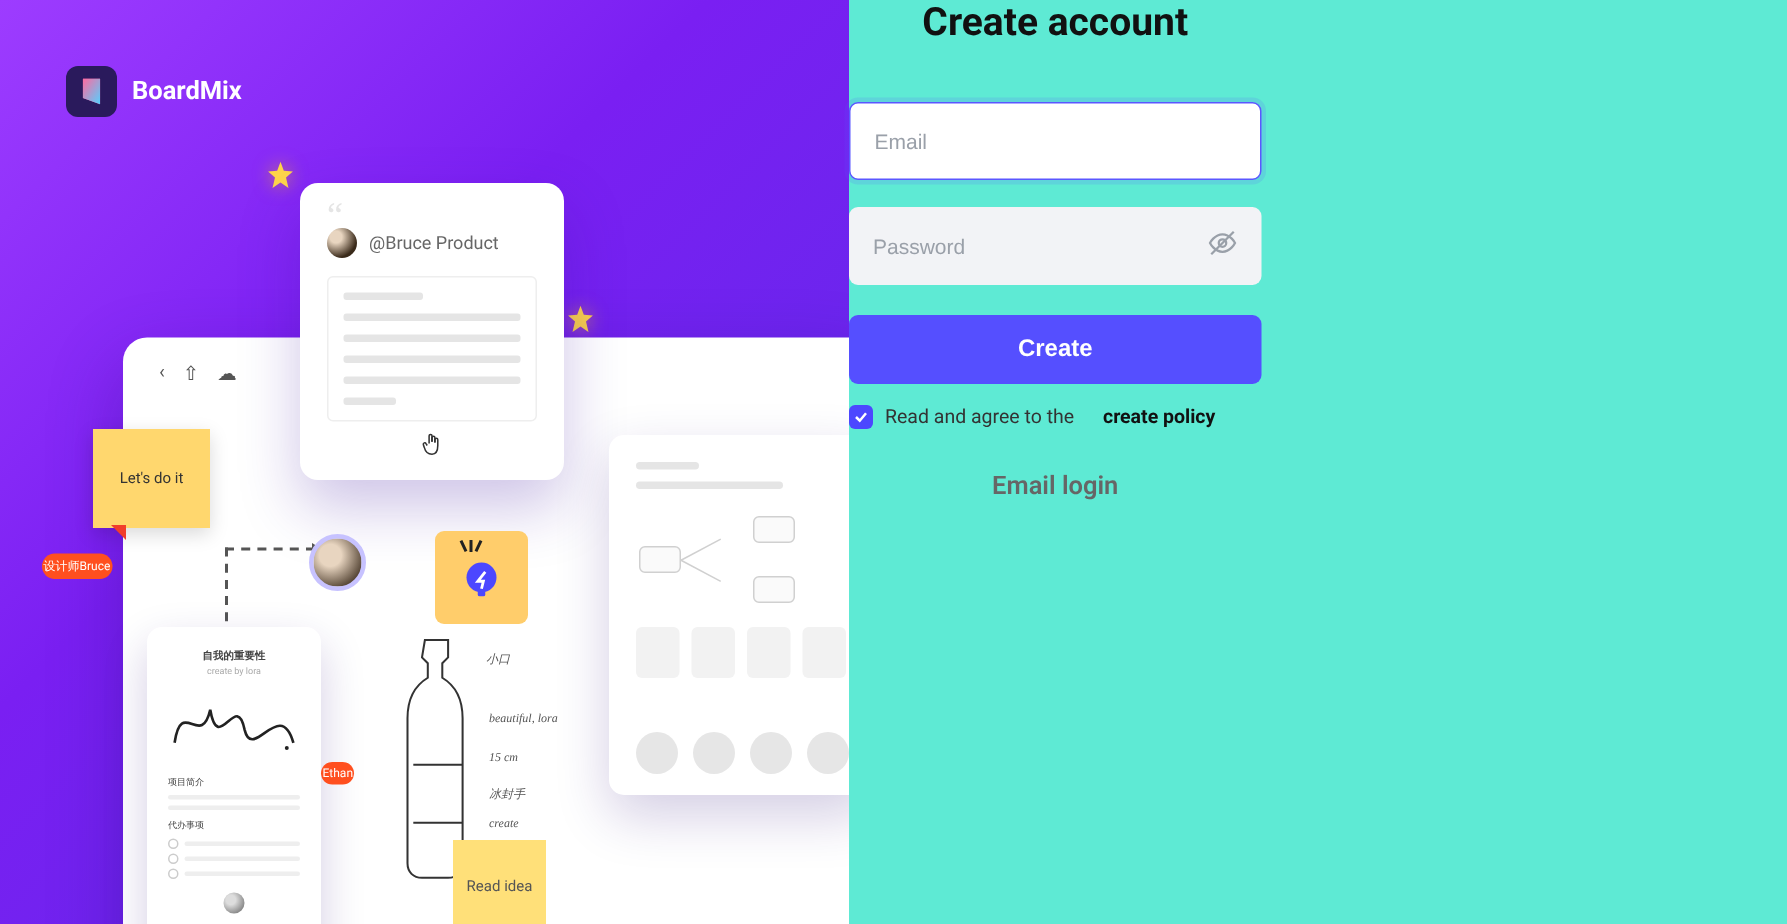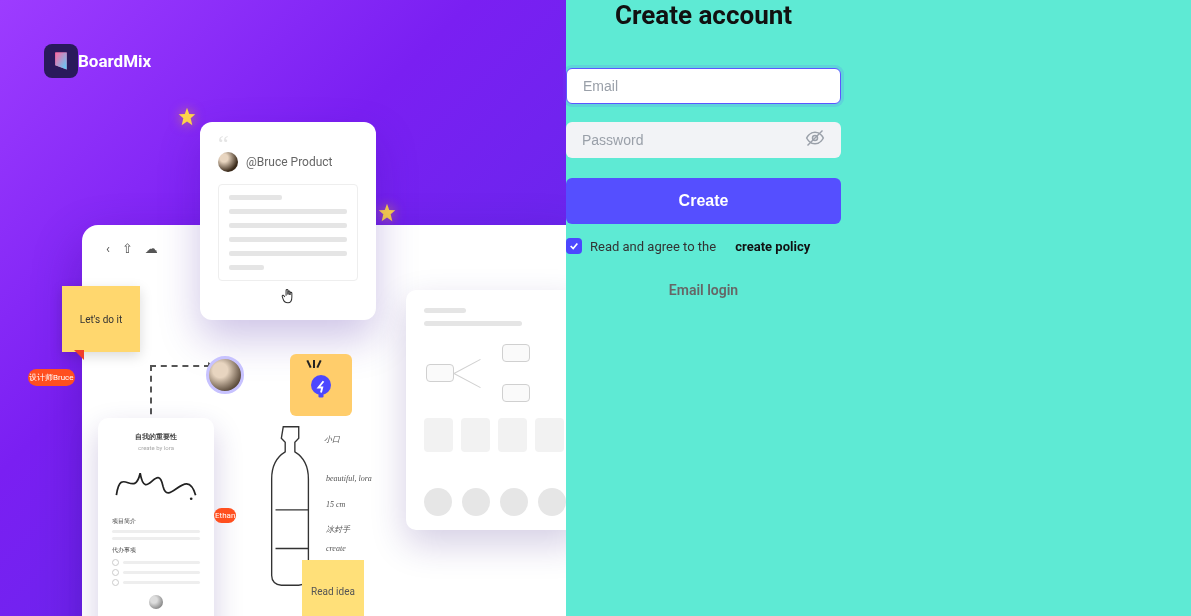--- a/index.html
+++ b/index.html
@@ -19,20 +19,21 @@
   position: relative;
   overflow: hidden;
 }
 
 .logo {
   position: absolute;
   top: 44px;
   left: 44px;
   display: flex;
   align-items: center;
+  gap: 10px;
   color: #fff;
 }
 .logo-icon {
   width: 34px;
   height: 34px;
   border-radius: 8px;
   background: #2a1a5c;
   display: flex;
   align-items: center;
   justify-content: center;
@@ -212,21 +213,21 @@
   flex-direction:column;
   align-items:flex-start;
 }
 .form-wrap { width: 275px; }
 .heading {
   font-size: 26px; font-weight: 700; color:#111; text-align:center;
   margin-bottom: 38px;
 }
 .input-row {
   display:flex; align-items:center;
-  height: 36px; border-radius: 6px;
+  height: 52px; border-radius: 6px;
   padding: 0 16px; margin-bottom: 18px;
   background: #f2f3f6; color:#444;
   position:relative;
 }
 .input-row.focused {
   background:#fff; border:1px solid #5b57ff;
   box-shadow: 0 0 0 3px rgba(91,87,255,.15);
 }
 .input-row input {
   border:none; outline:none; background:transparent;
@@ -244,21 +245,21 @@
   display:flex; align-items:center; gap:8px;
   margin-top: 14px; font-size: 13px; color:#333;
 }
 .consent-row .chk {
   width:16px; height:16px; border-radius:4px;
   background:#4c47ff; display:flex; align-items:center; justify-content:center;
 }
 .consent-row .chk svg{ width:10px; height:10px; color:#fff; }
 .consent-row .pp { font-weight:700; color:#111; cursor:pointer; }
 .email-login {
-  margin-top: 28px; font-size:14px; color:#666; text-align:center; cursor:pointer;
+  margin-top: 28px; font-size:17px; color:#666; text-align:center; cursor:pointer;
   font-weight:600;
 }
 </style>
 </head>
 <body>
 
 <div class="left-panel">
 
   <div class="logo">
     <div class="logo-icon">

